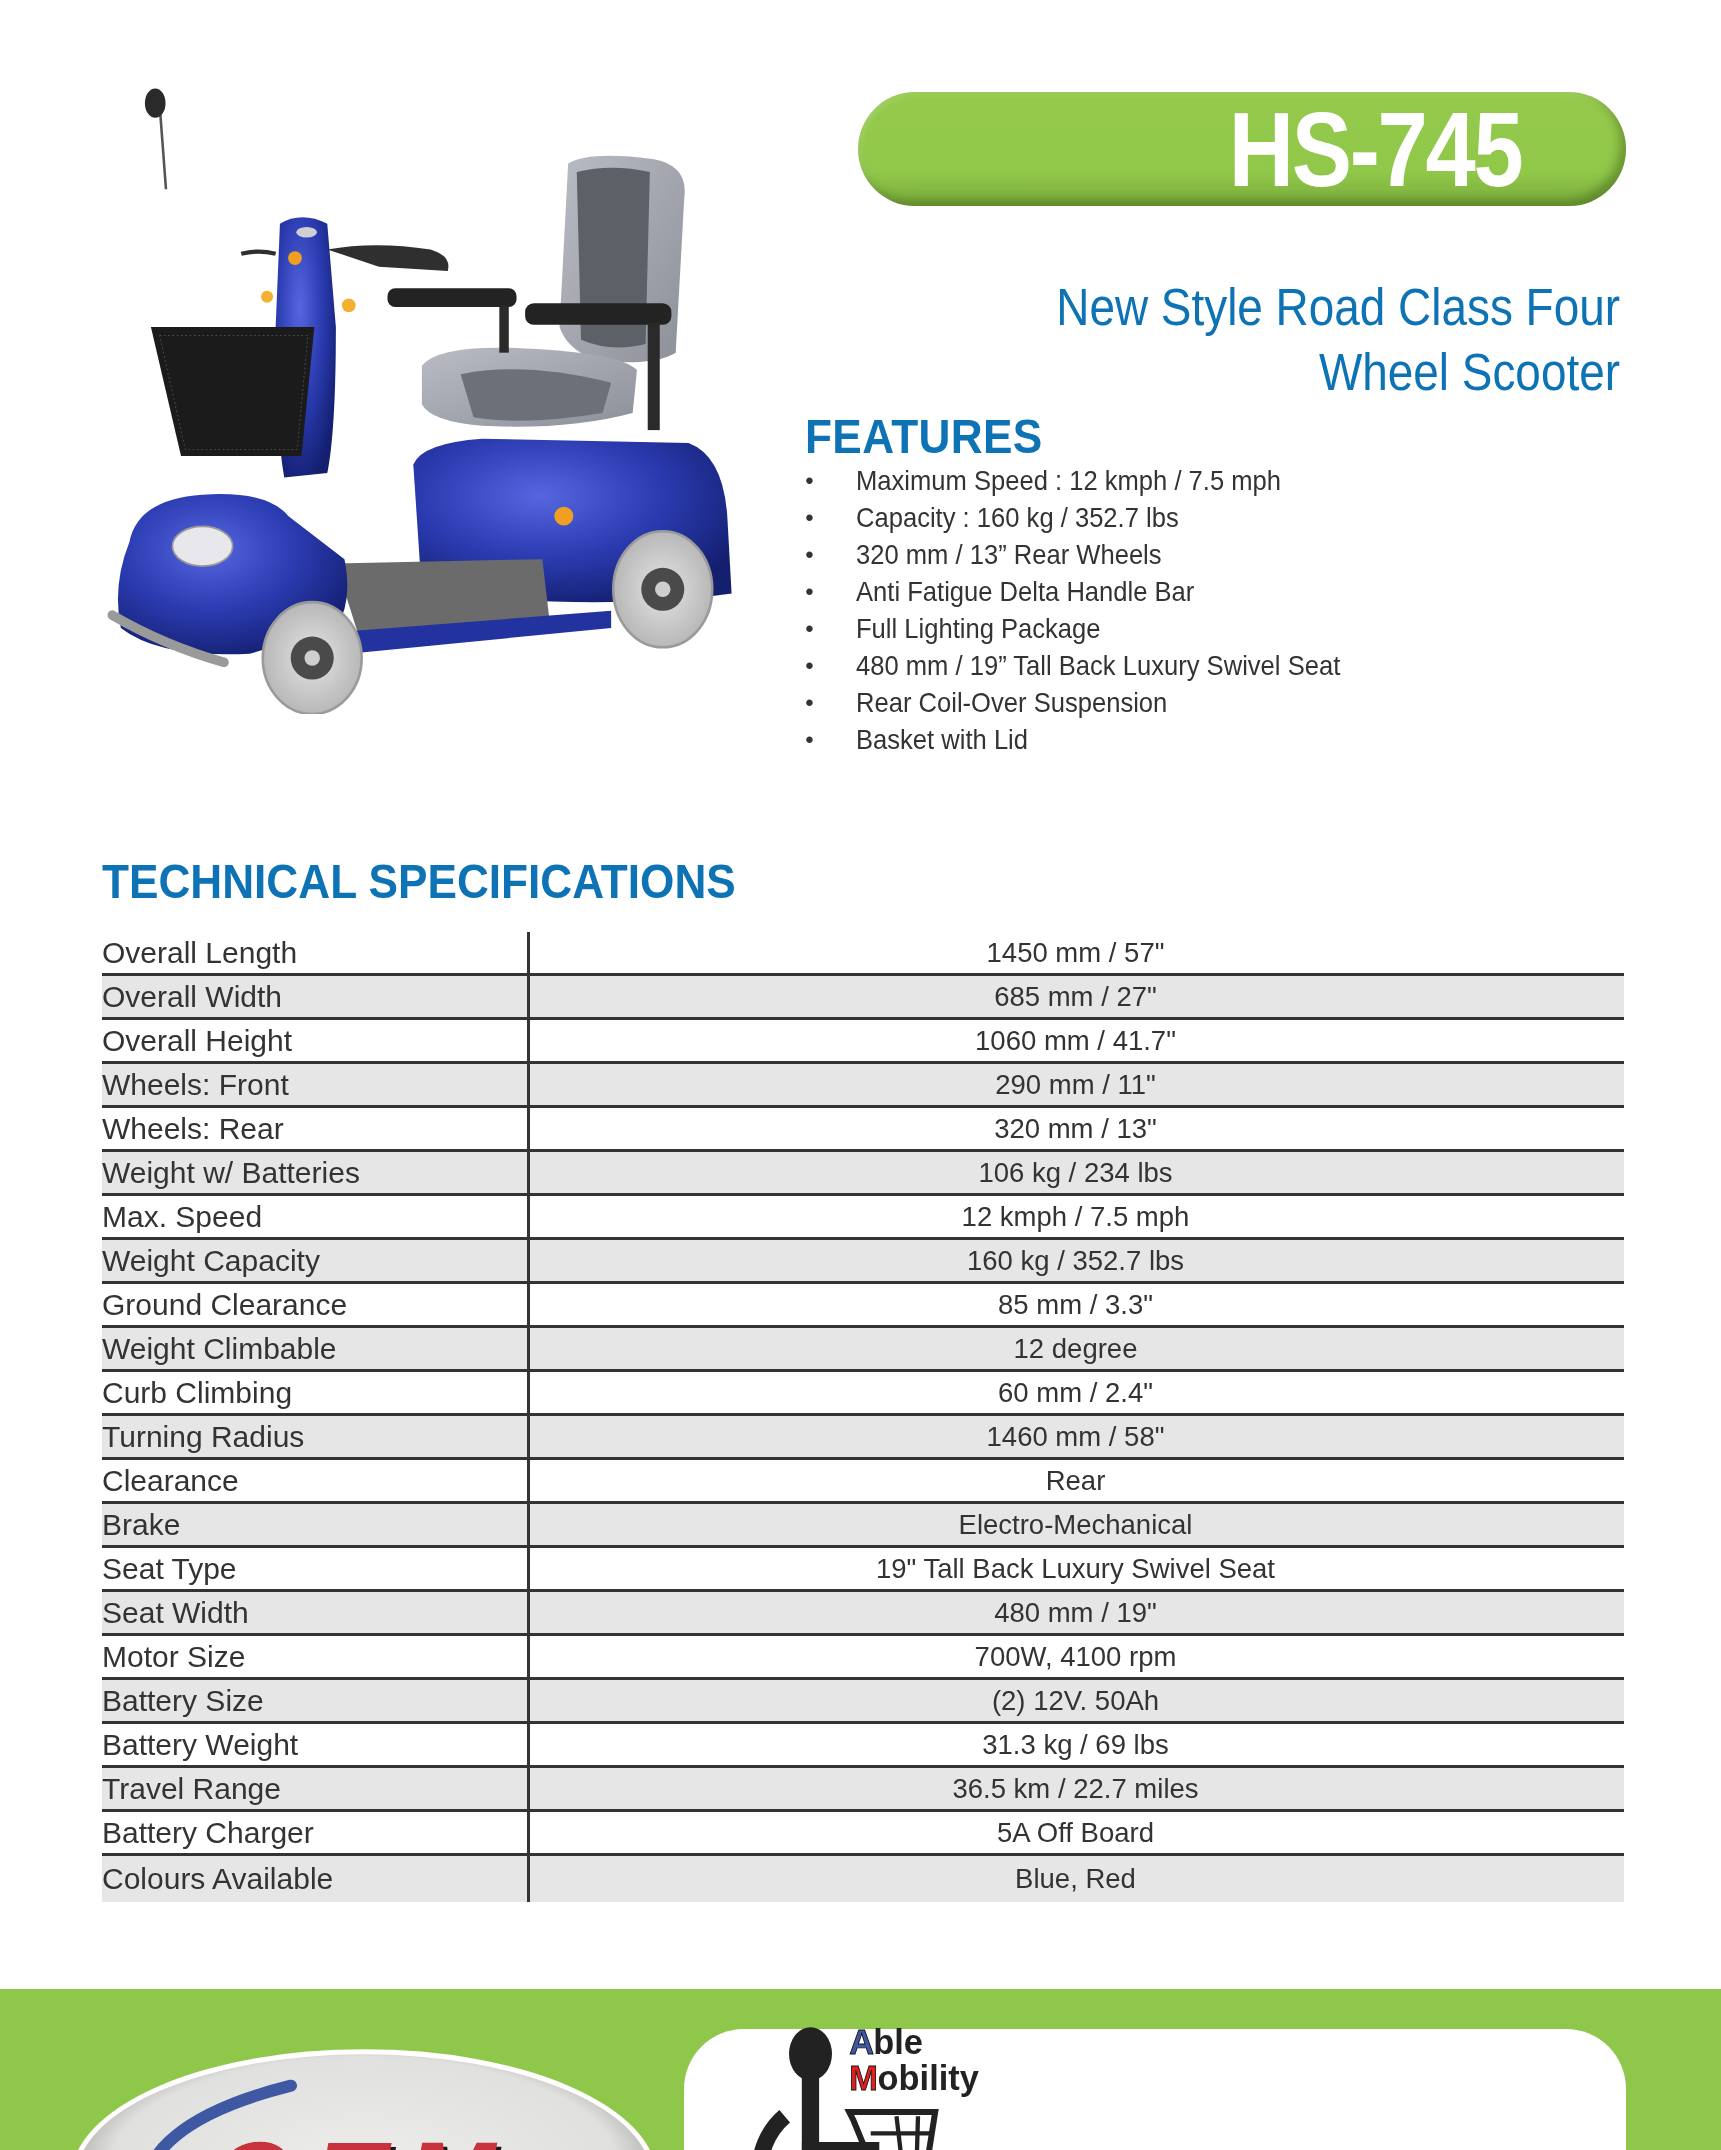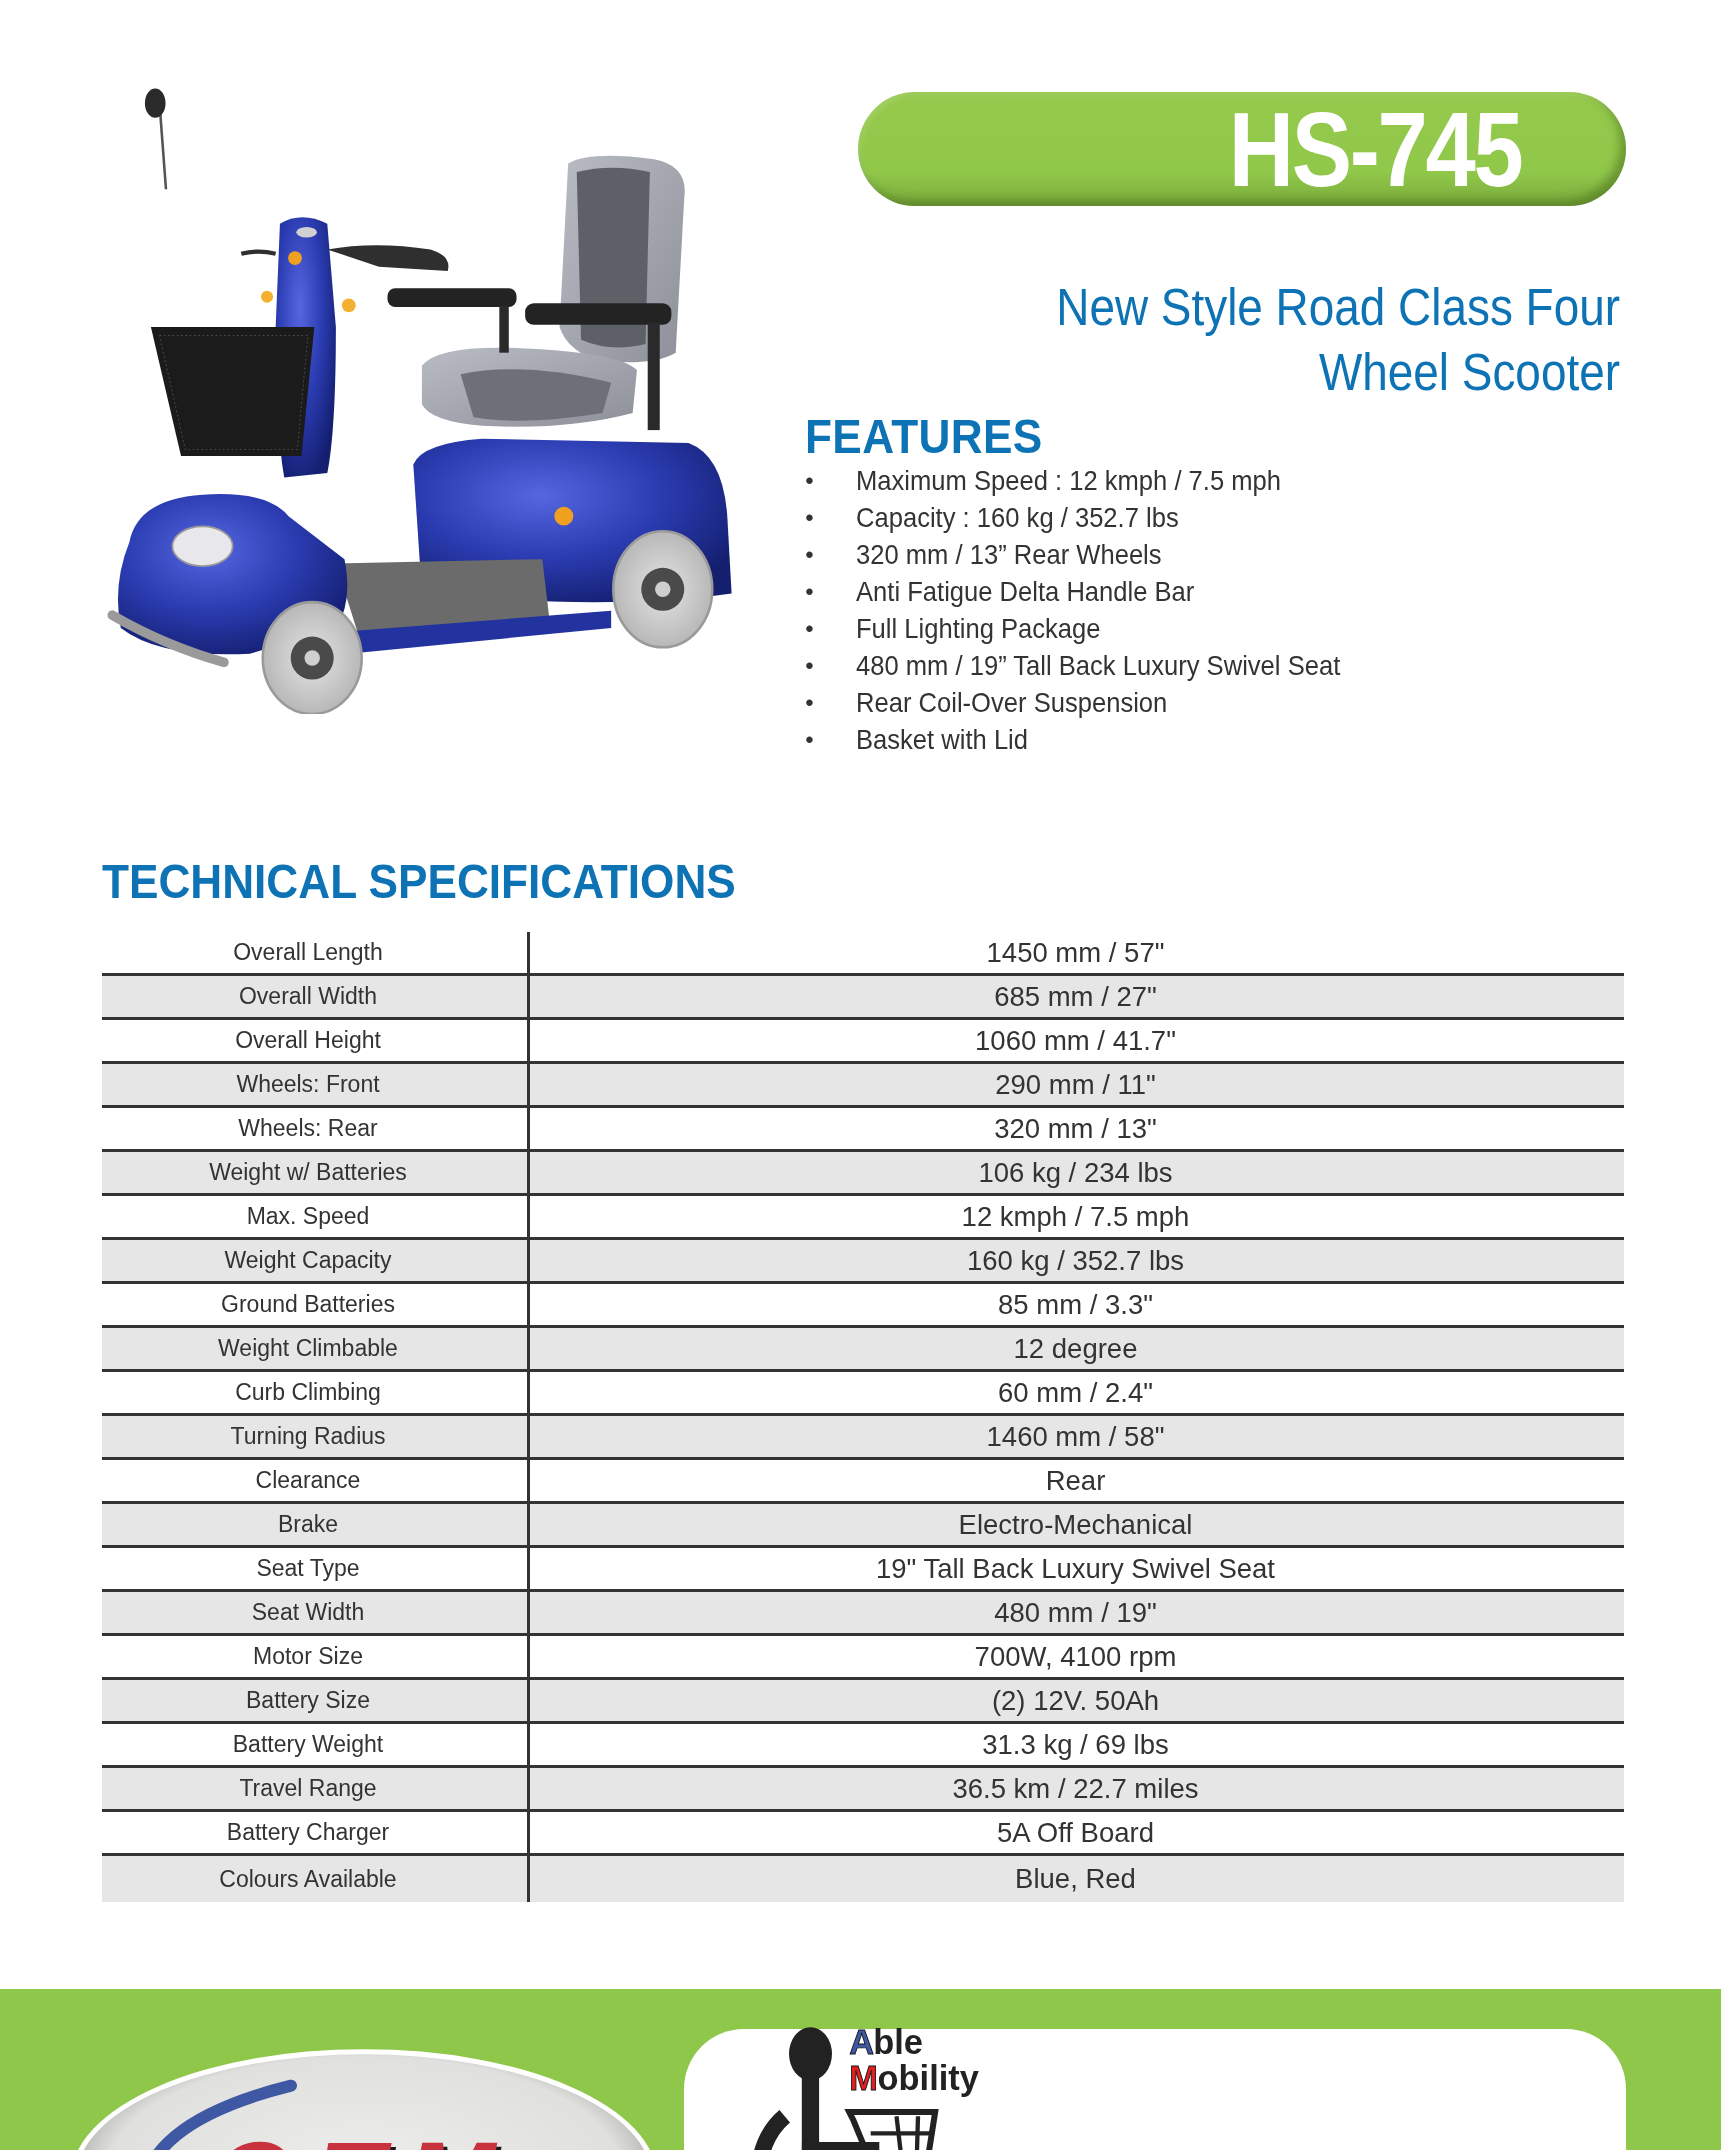--- a/index.html
+++ b/index.html
@@ -53,22 +53,22 @@
     transform: scaleX(0.92); transform-origin: left center; white-space: nowrap;
   }
   .specs-table { position: absolute; left: 102px; top: 932px; width: 1522px; }
   .spec-row {
     position: relative; height: 44px; display: flex; align-items: center;
     border-bottom: 3.9px solid #333333;
   }
   .spec-row:nth-child(even) { background: #e6e6e6; }
   .spec-row:last-child { border-bottom: none; height: 46px; }
   .spec-label {
-    width: 425px; text-align: center; padding-right: 13px;
-    font-size: 23px; color: #333333; white-space: nowrap;
+    width: 425px; text-align: left; padding-right: 13px;
+    font-size: 30px; color: #333333; white-space: nowrap;
   }
   .spec-divider {
     position: absolute; left: 425px; top: 0; bottom: -3.9px; width: 2.6px; background: #333333;
   }
   .spec-row:last-child .spec-divider { bottom: 0; }
   .spec-value {
     flex: 1; text-align: center; font-size: 27.5px; color: #333333; white-space: nowrap;
   }
 
   
@@ -205,21 +205,21 @@
       <div class="spec-label">Max. Speed</div>
       <div class="spec-divider"></div>
       <div class="spec-value">12 kmph / 7.5 mph</div>
     </div>
     <div class="spec-row">
       <div class="spec-label">Weight Capacity</div>
       <div class="spec-divider"></div>
       <div class="spec-value">160 kg / 352.7 lbs</div>
     </div>
     <div class="spec-row">
-      <div class="spec-label">Ground Batteries</div>
+      <div class="spec-label">Ground Clearance</div>
       <div class="spec-divider"></div>
       <div class="spec-value">85 mm / 3.3"</div>
     </div>
     <div class="spec-row">
       <div class="spec-label">Weight Climbable</div>
       <div class="spec-divider"></div>
       <div class="spec-value">12 degree</div>
     </div>
     <div class="spec-row">
       <div class="spec-label">Curb Climbing</div>

